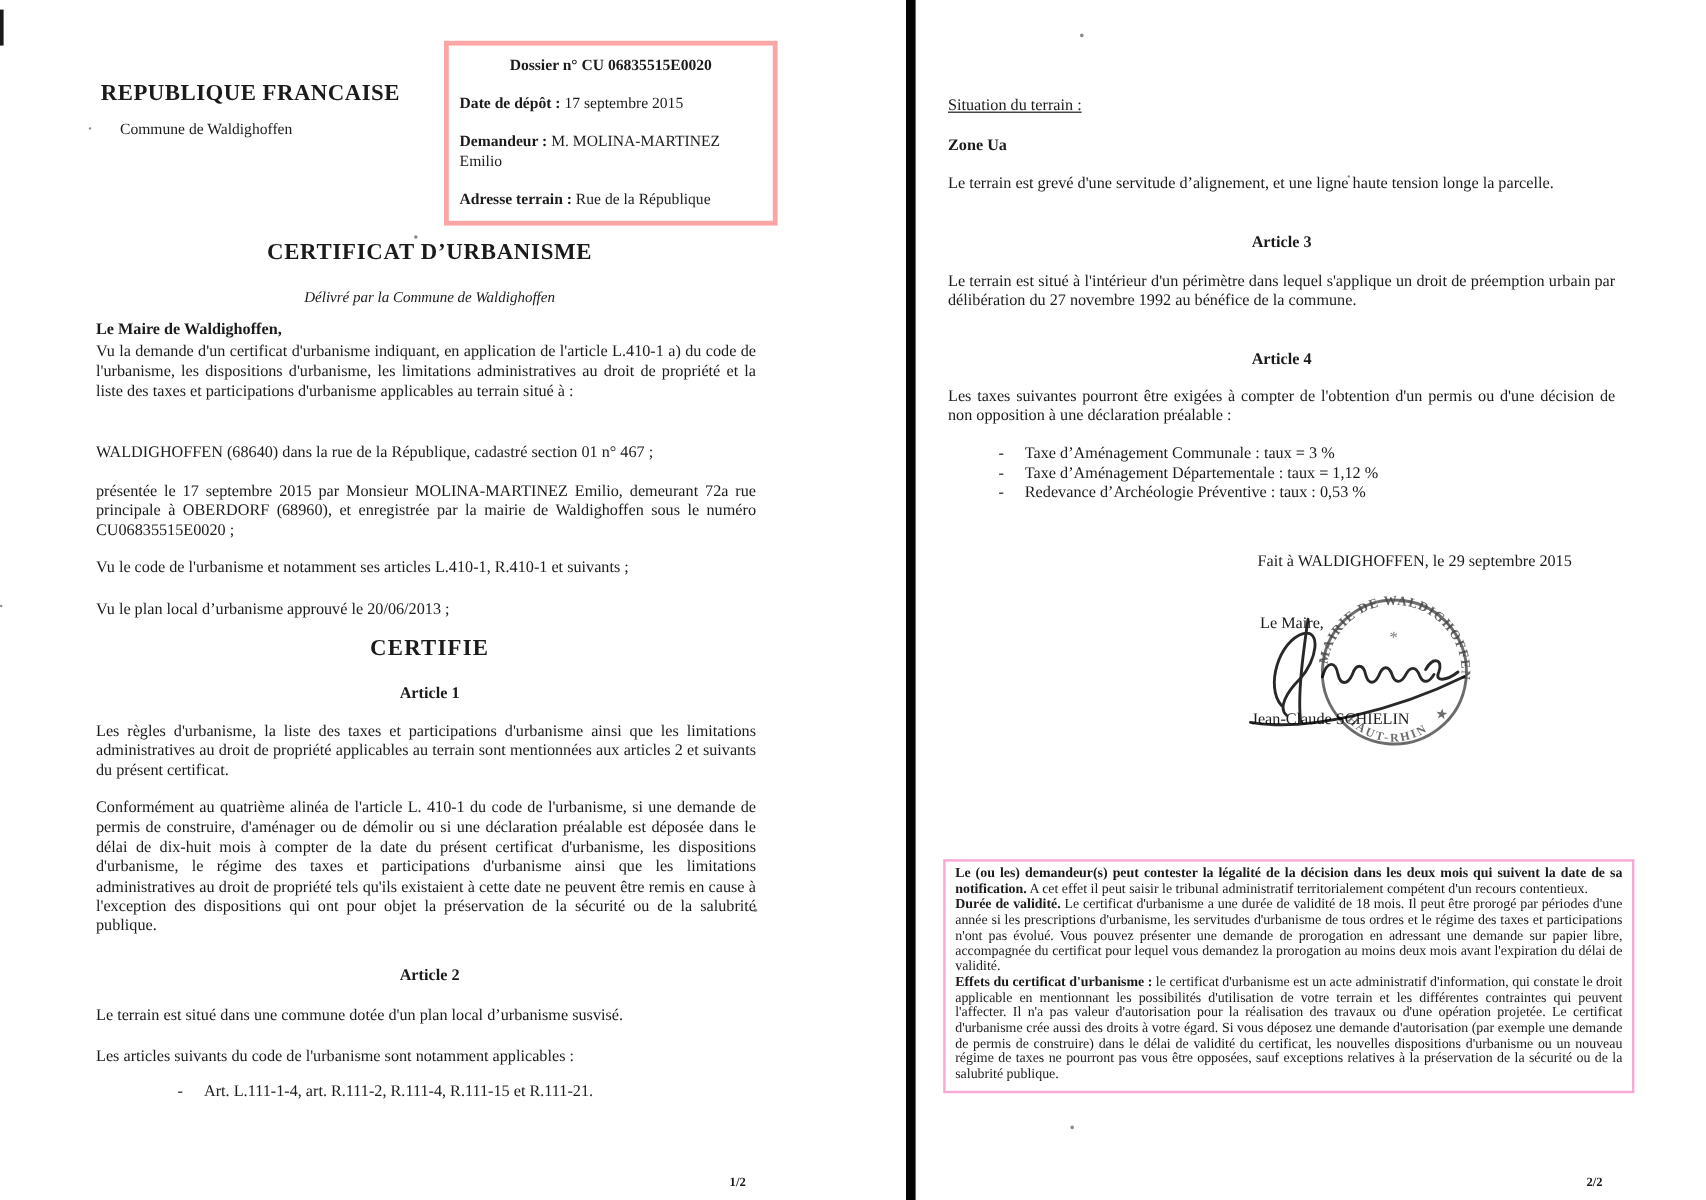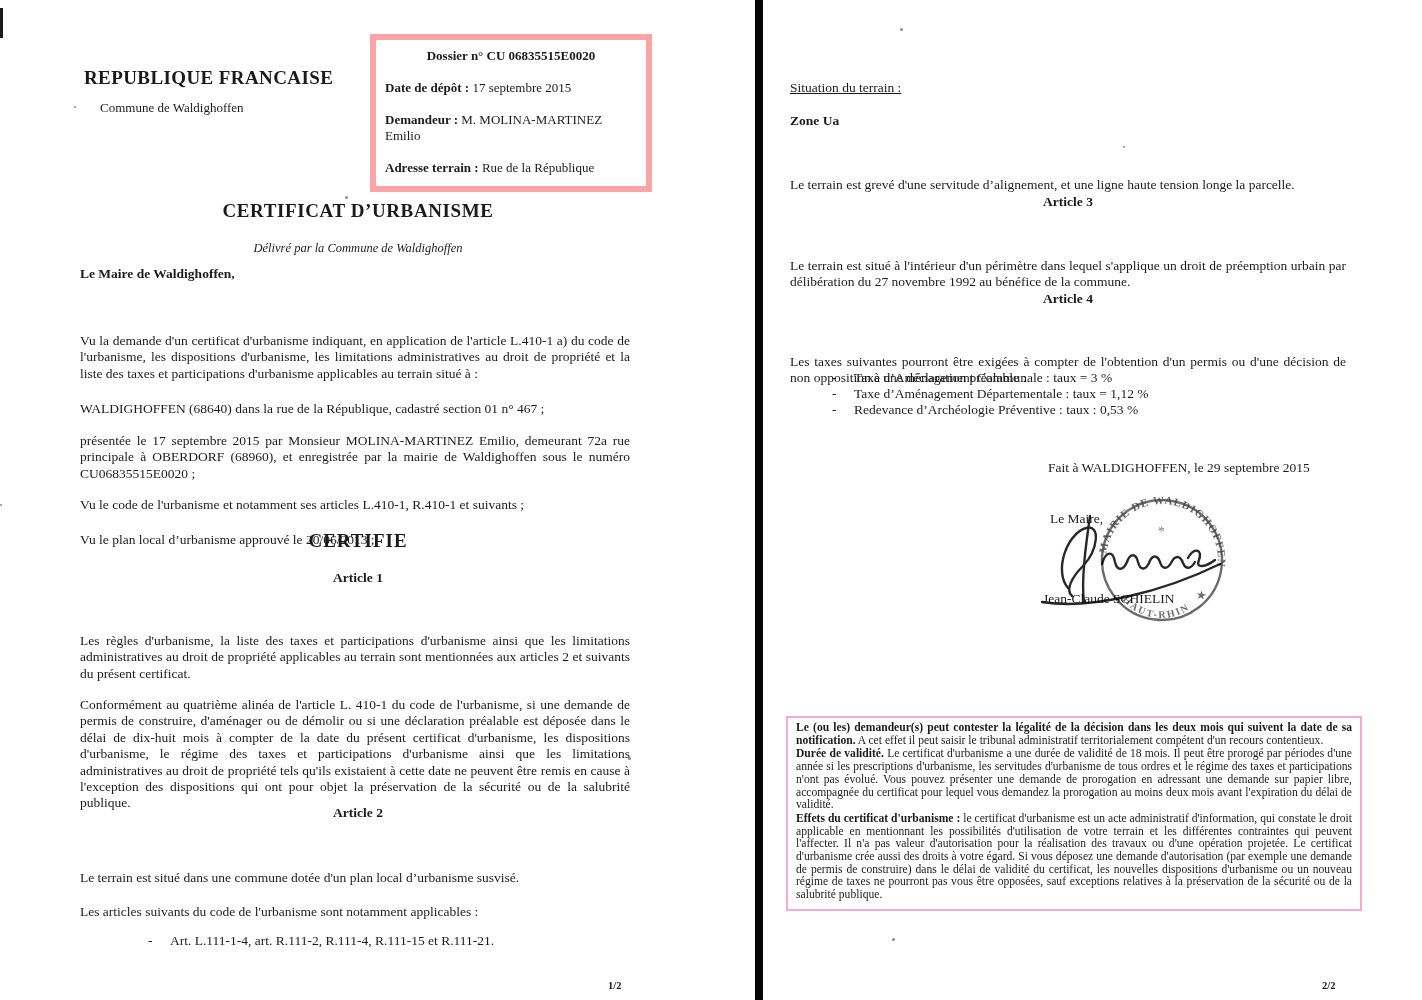--- a/index.html
+++ b/index.html
@@ -5,32 +5,32 @@
   html,body{margin:0;padding:0;}
   body{width:1422px;height:1000px;background:#ffffff;position:relative;overflow:hidden;
        font-family:"Liberation Serif","DejaVu Serif",serif;color:#1b1b1b;
        -webkit-font-smoothing:antialiased;}
   .abs{position:absolute;margin:0;}
   .b{font-weight:bold;}
   .i{font-style:italic;}
   .u{text-decoration:underline;}
   .j{text-align:justify;text-align-last:left;}
   .ctr{text-align:center;}
-  .body-txt{font-size:13.5px;line-height:16.4px;margin-top:32px;}
+  .body-txt{font-size:13.5px;line-height:16.4px;}
 
   
   .rep{left:84px;top:67px;font-size:19px;letter-spacing:0.4px;}
   .commune{left:100px;top:100px;font-size:13px;}
-  .dossier-box{left:370px;top:34px;width:252px;border:6px solid #fca5a5;padding:6px 9px 10px 9px;background:#fff;}
+  .dossier-box{left:370px;top:34px;width:252px;border:4px solid #fca5a5;padding:6px 9px 10px 9px;background:#fff;}
   .d-title{font-size:13px;text-align:center;margin:2px 0 0 0;}
   .d-row{font-size:13px;margin:16px 0 0 0;}
   .doc-title{left:80px;top:200px;width:556px;font-size:19px;letter-spacing:0.6px;}
   .doc-sub{left:80px;top:241px;width:556px;font-size:12.5px;}
   .salutation{left:80px;top:266px;font-size:13.5px;}
-  .p-vu-demande{left:80px;top:301px;width:550px;}
+  .p-vu-demande{left:80px;top:285px;width:550px;}
   .p-terrain{left:80px;top:369px;width:550px;}
   .p-presentee{left:80px;top:401px;width:550px;}
   .p-vu-code{left:80px;top:465px;width:550px;}
   .p-vu-plan{left:80px;top:500px;width:550px;}
   .certifie{left:80px;top:530px;width:556px;font-size:19px;letter-spacing:1px;}
   .art-h{font-size:13.5px;}
   .art1-h{left:80px;top:570px;width:556px;}
   .art1-p1{left:80px;top:601px;width:550px;}
   .art1-p2{left:80px;top:665px;width:550px;}
   .art2-h{left:80px;top:805px;width:556px;}

